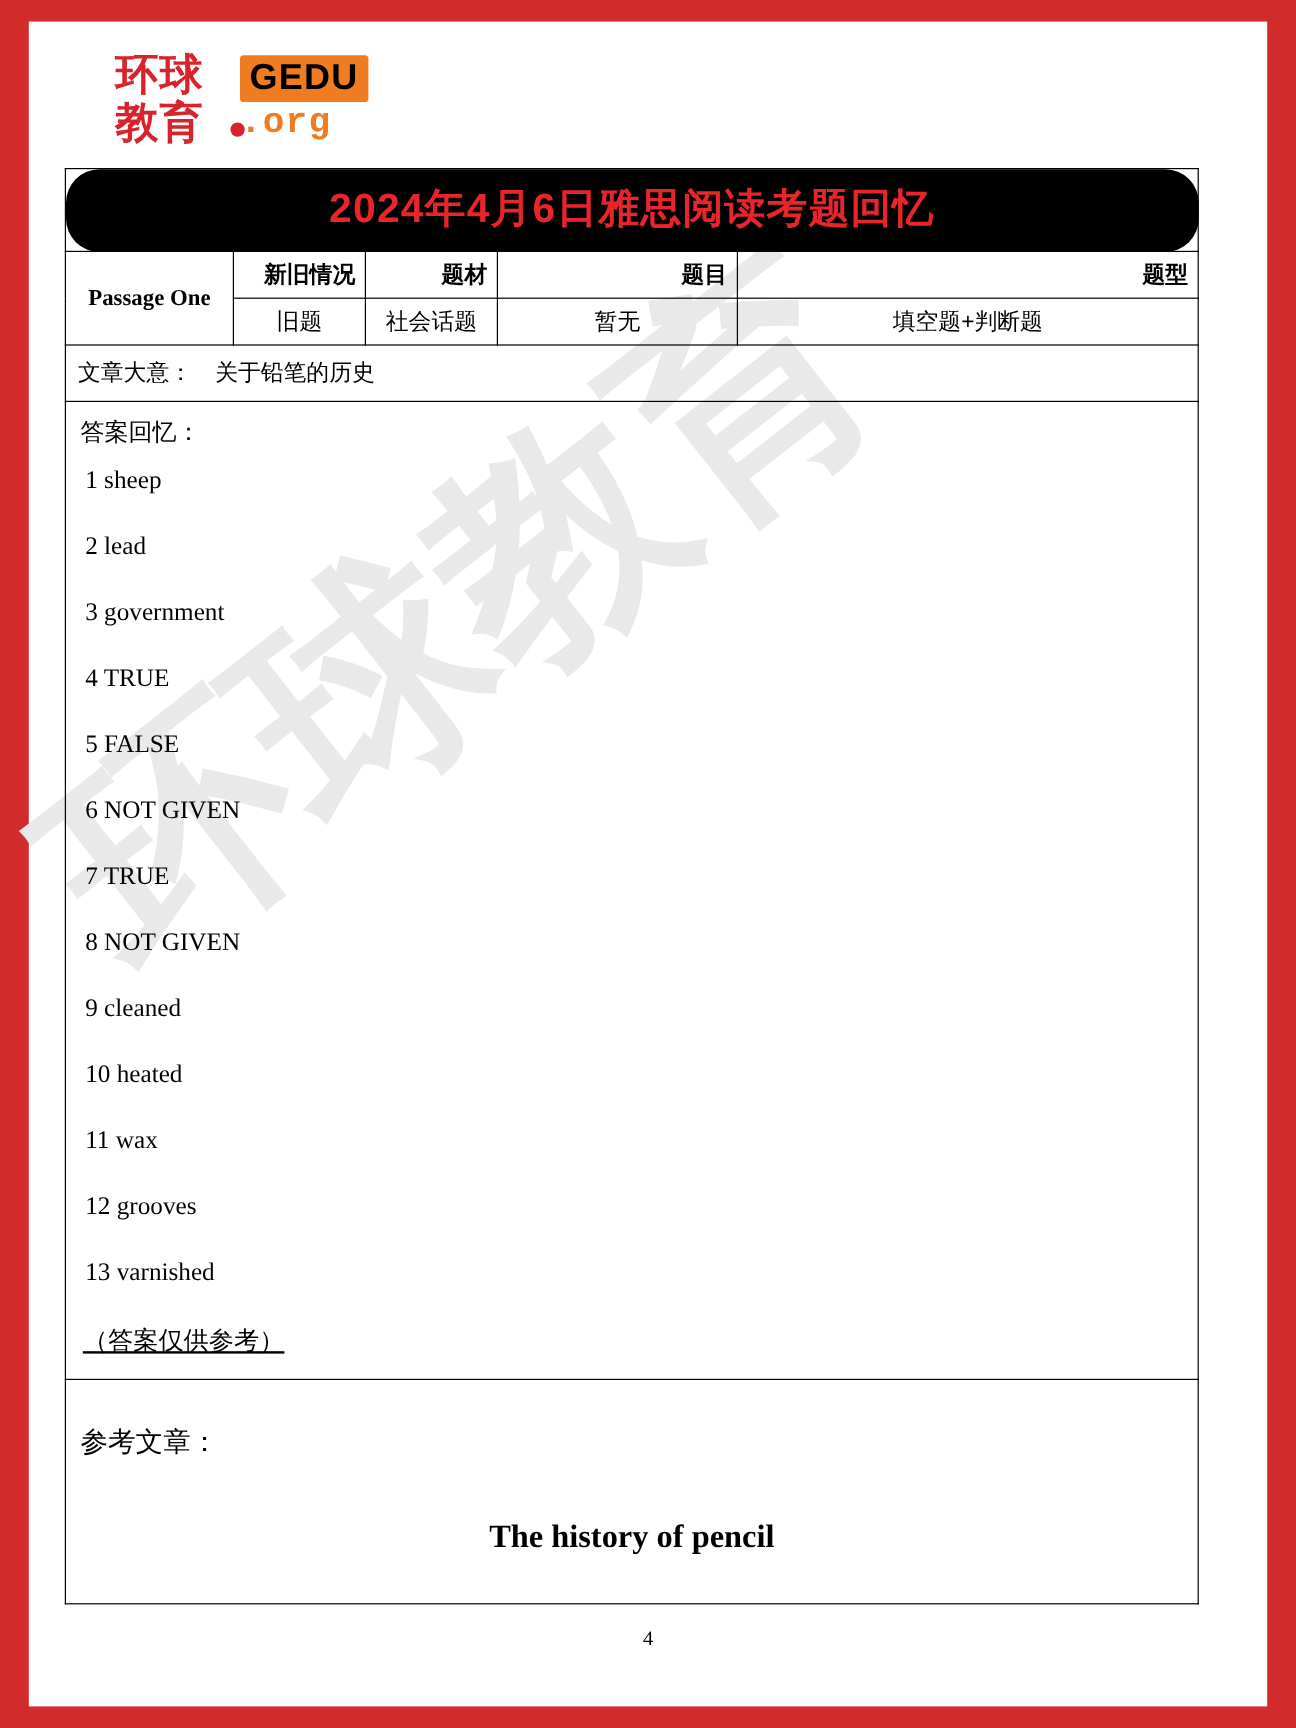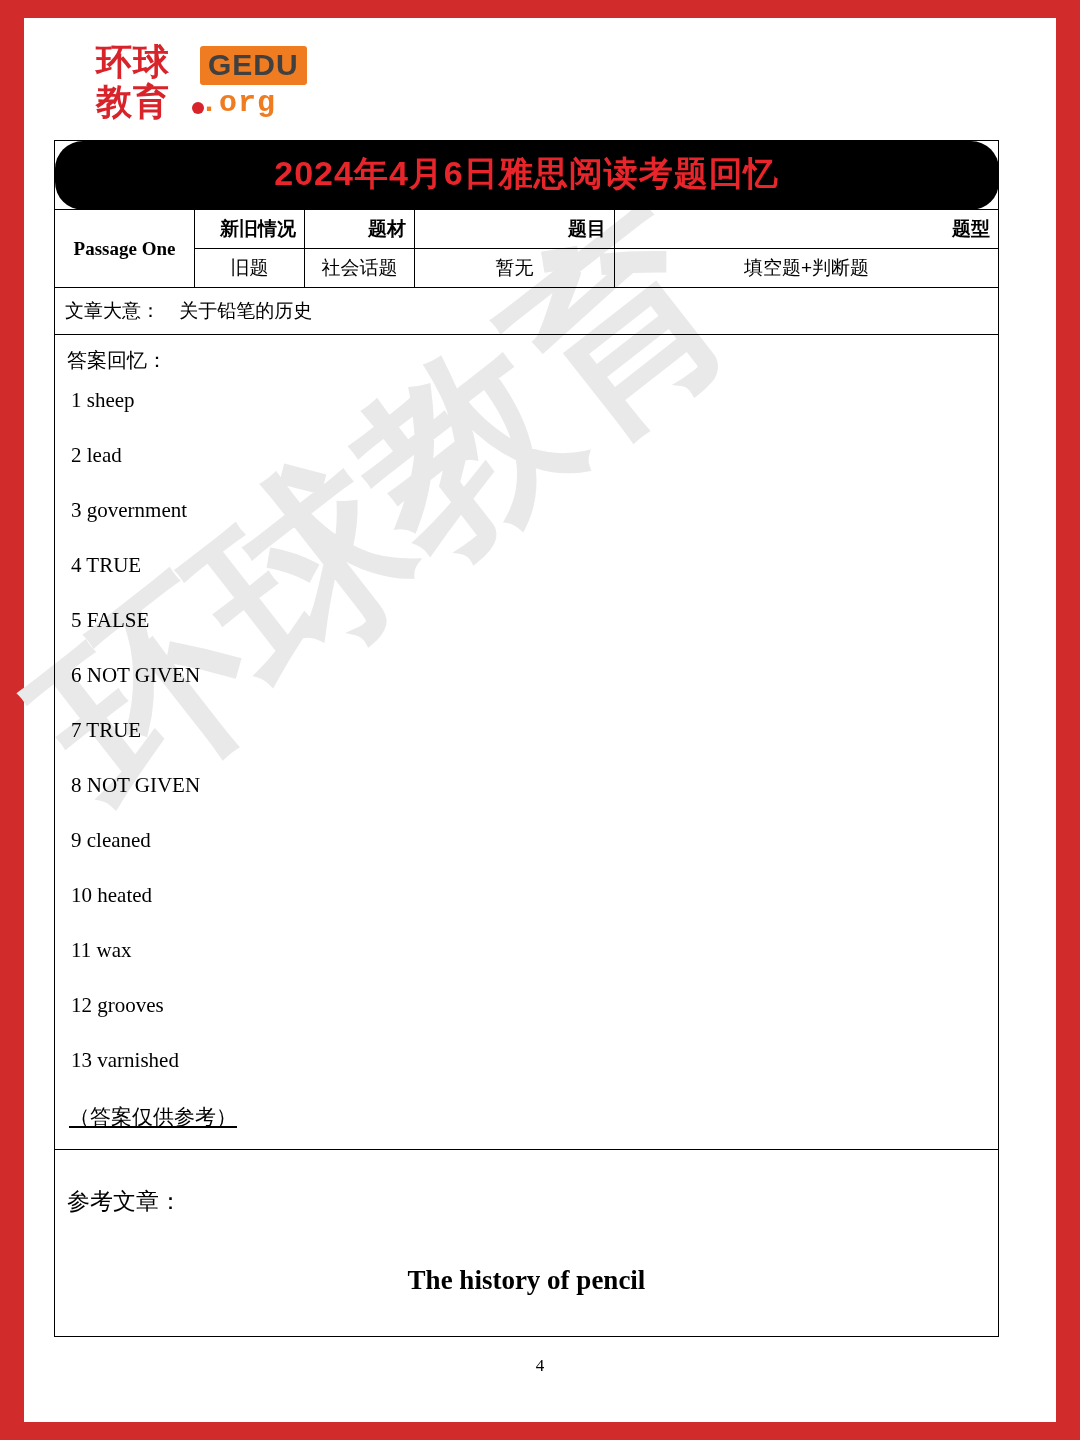--- a/index.html
+++ b/index.html
@@ -42,21 +42,21 @@
     font-size: 36px;
     line-height: 40px;
     letter-spacing: 1px;
   }
   .logo-cn span { display: block; }
   .logo-gedu {
     position: absolute;
     left: 104px;
     top: 6px;
     background: #f07c22;
-    color: #404040;
+    color: #000000;
     font-family: "Liberation Sans", sans-serif;
     font-weight: bold;
     font-size: 30px;
     line-height: 34px;
     padding: 2px 8px 3px 8px;
     border-radius: 3px;
     letter-spacing: 1px;
   }
   .logo-org {
     position: absolute;

